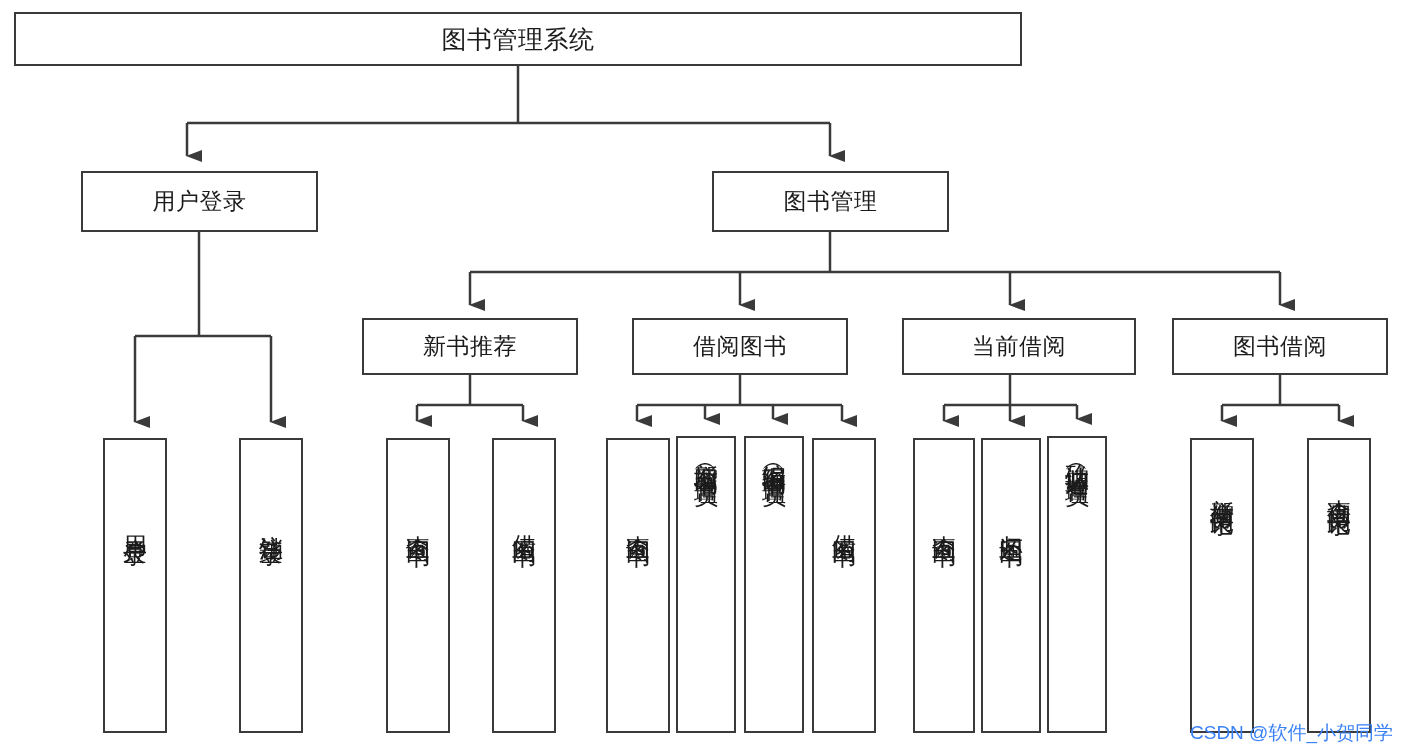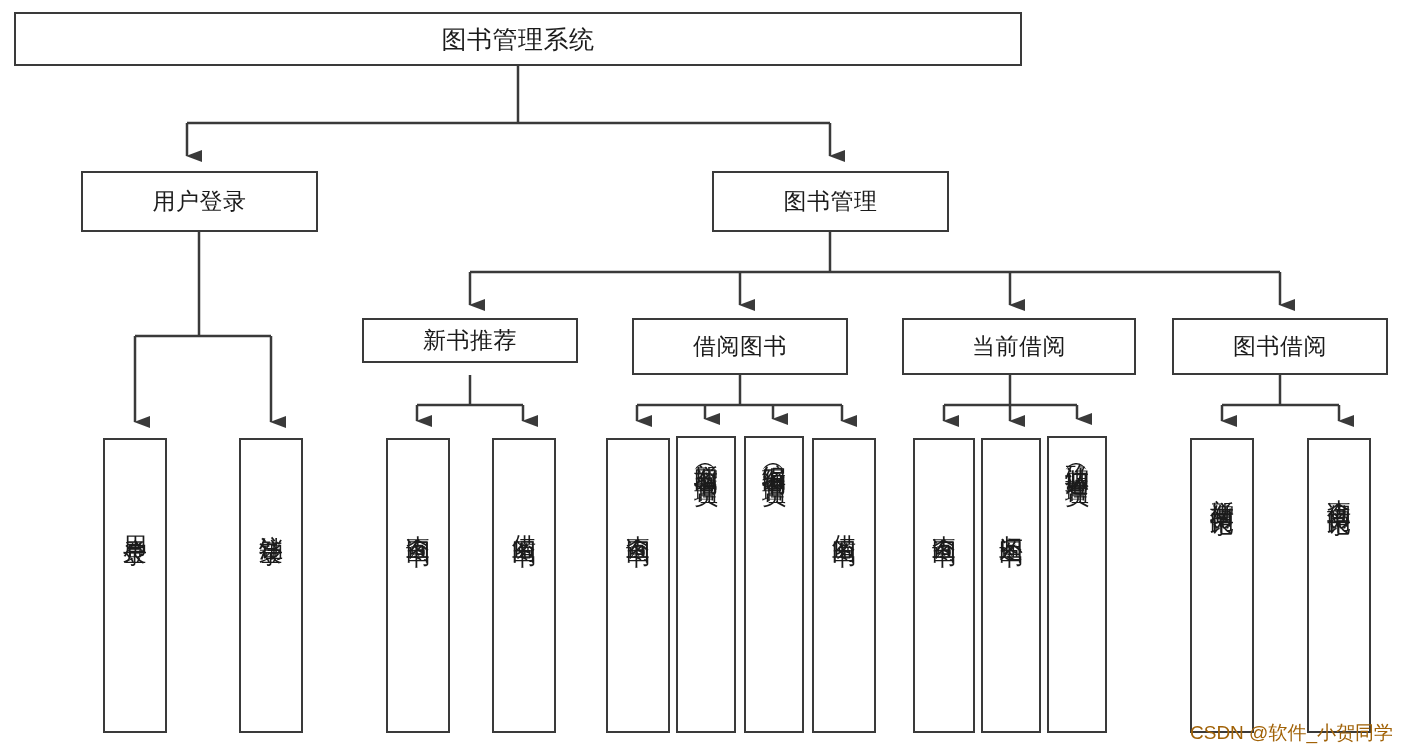--- a/index.html
+++ b/index.html
@@ -59,21 +59,21 @@
     text-orientation: upright;
     font-size: 24px;
     letter-spacing: 3px;
     line-height: 1;
   }
   .watermark {
     position: absolute;
     left: 1190px;
     top: 720px;
     font-size: 19px;
-    color: #a16207;
+    color: #3b82f6;
     white-space: nowrap;
     font-family: "Liberation Sans", "DejaVu Sans", sans-serif;
   }
 </style>
 </head>
 <body>
 
 <div id="canvas">
 
   <svg class="wires" viewBox="0 0 1405 747" xmlns="http://www.w3.org/2000/svg">
@@ -130,21 +130,21 @@
     <span class="label">图书管理系统</span>
   </div>
 
   <div class="node h" style="left:81px; top:171px; width:237px; height:61px;">
     <span class="label">用户登录</span>
   </div>
   <div class="node h" style="left:712px; top:171px; width:237px; height:61px;">
     <span class="label">图书管理</span>
   </div>
 
-  <div class="node h" style="left:362px; top:318px; width:216px; height:45px;">
+  <div class="node h" style="left:362px; top:318px; width:216px; height:57px;">
     <span class="label">新书推荐</span>
   </div>
   <div class="node h" style="left:632px; top:318px; width:216px; height:57px;">
     <span class="label">借阅图书</span>
   </div>
   <div class="node h" style="left:902px; top:318px; width:234px; height:57px;">
     <span class="label">当前借阅</span>
   </div>
   <div class="node h" style="left:1172px; top:318px; width:216px; height:57px;">
     <span class="label">图书借阅</span>

